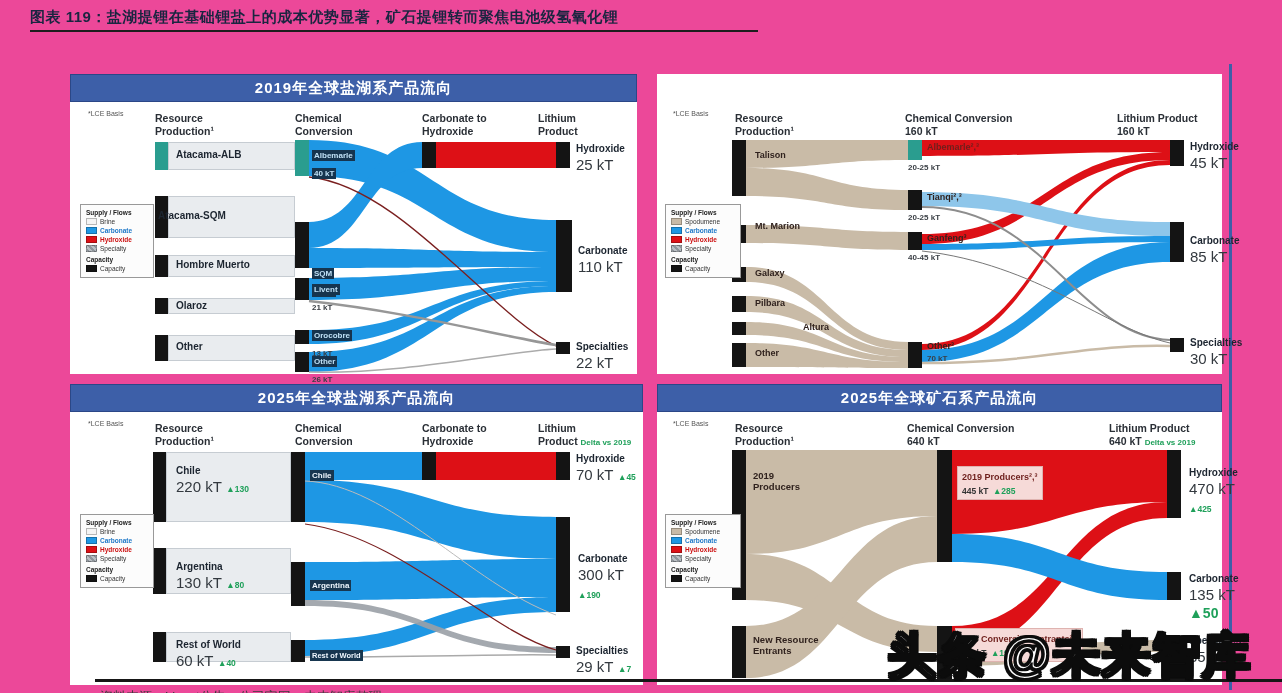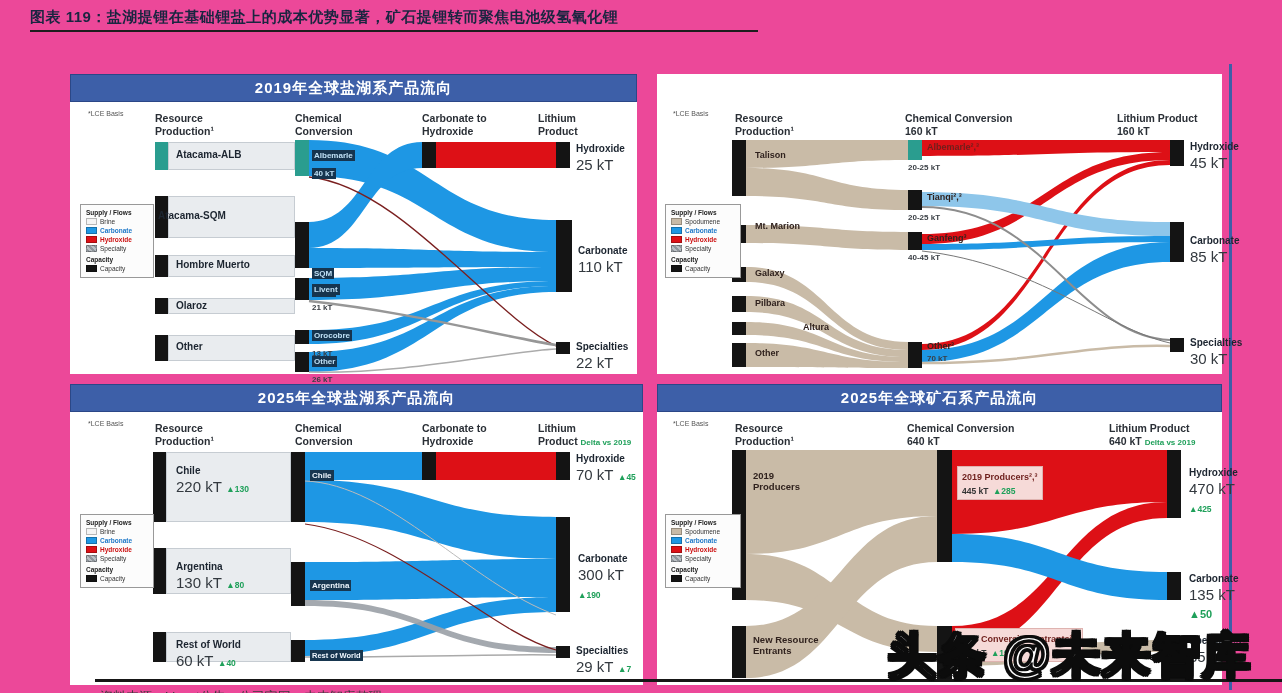--- a/index.html
+++ b/index.html
@@ -330,21 +330,21 @@
     </div>
     <div class="bar" style="left:280px;top:242px;width:15px;height:56px;"></div>
     <div class="pinkchip" style="left:298px;top:244px;width:118px;white-space:normal;">
       <span class="t">New Conversion Entrants²,³</span><br>
       <span class="v">195 kT</span> <span class="green" style="font-size:8.5px;">▲195</span>
     </div>
 
     <div class="bar" style="left:510px;top:66px;width:14px;height:68px;"></div>
     <div class="abs" style="left:532px;top:78px;"><span class="nname">Hydroxide</span><br><span class="nval">470 kT</span> <span class="green" style="font-size:8.5px;">▲425</span></div>
     <div class="bar" style="left:510px;top:188px;width:14px;height:28px;"></div>
-    <div class="abs" style="left:532px;top:184px;"><span class="nname">Carbonate</span><br><span class="nval">135 kT</span> <span class="green" style="font-size:11px;">▲50</span></div>
+    <div class="abs" style="left:532px;top:184px;"><span class="nname">Carbonate</span><br><span class="nval">135 kT</span> <span class="green" style="font-size:14px;">▲50</span></div>
     <div class="bar" style="left:510px;top:252px;width:14px;height:12px;"></div>
     <div class="abs" style="left:532px;top:246px;"><span class="nname">Specialties³</span><br><span class="nval">35 kT</span> <span class="green" style="font-size:8.5px;">▲5</span></div>
 
     <div class="legend" style="left:8px;top:130px;width:64px;">
       <div class="leg-title">Supply / Flows</div>
       <div class="leg-row">
           <span class="sw sw-tan"></span>
           <span>Spodumene</span>
         </div>
       <div class="leg-row">

